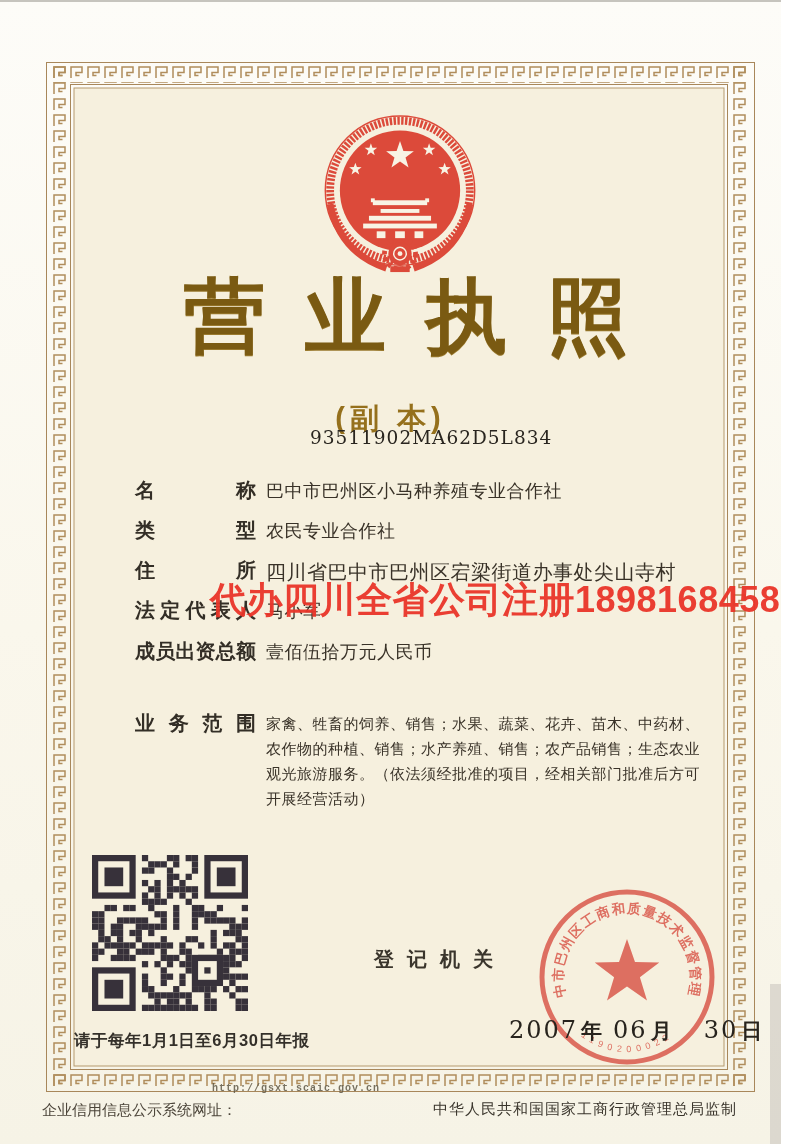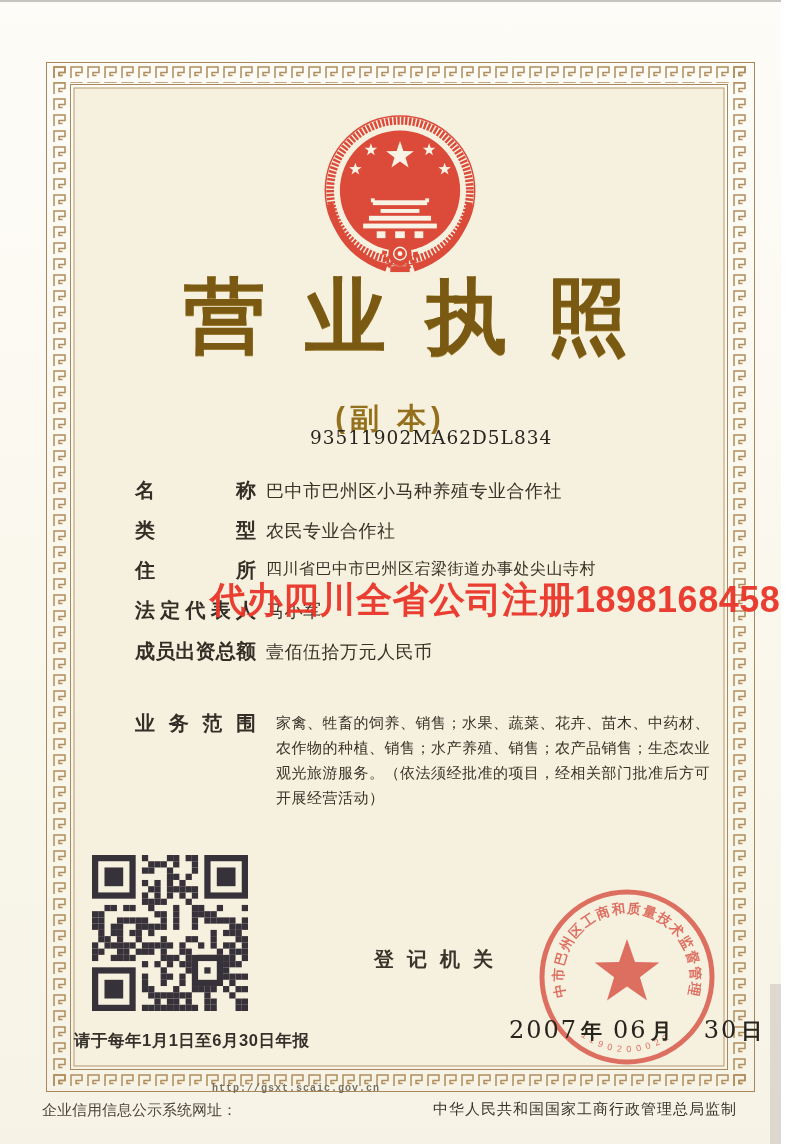--- a/index.html
+++ b/index.html
@@ -18,22 +18,22 @@
   .credit { position:absolute; left:310px; top:427px; display:flex; align-items:baseline; gap:13px; white-space:nowrap; }
   .credit .lbl { font-size:17px; font-weight:bold; letter-spacing:5.5px; color:#332f28; }
   .credit .val { font-family:"DejaVu Serif", serif; font-size:18.5px; letter-spacing:1px; color:#29251f; }
 
   .fields { position:absolute; left:135px; top:477px; width:600px; height:330px; }
   .frow { position:absolute; left:0; display:flex; align-items:flex-start; white-space:nowrap; }
   .flabel { display:inline-block; width:121px; flex:none; font-size:20px; font-weight:bold;
             color:#332e26; text-align:justify; text-align-last:justify; }
   .fval { margin-left:10px; font-family:"Liberation Serif", serif; font-size:18px;
           color:#393228; letter-spacing:0.5px; padding-top:2px; }
-  .fval.addr { font-size:16px; }
-  .scopeval { margin-left:20px; font-family:Liberation Mono, monospace; font-size:15px;
+  .fval.addr { font-size:20px; }
+  .scopeval { margin-left:10px; font-family:Liberation Serif, serif; font-size:15px;
               line-height:25px; color:#393228; letter-spacing:0.5px; padding-top:2px; }
   .scopeval div { white-space:nowrap; }
 
   .watermark { position:absolute; left:210px; top:576px; font-size:36px; font-weight:bold;
                color:#ea3529; white-space:nowrap; letter-spacing:0.5px; opacity:0.95; }
 
   .qr-note { position:absolute; left:74px; top:1030px; font-size:16.5px; font-weight:600;
              letter-spacing:0.5px; color:#34302a; white-space:nowrap; }
   .regauth { position:absolute; left:374px; top:946px; font-size:20px; font-weight:600;
              letter-spacing:13px; color:#3a352c; white-space:nowrap; }

